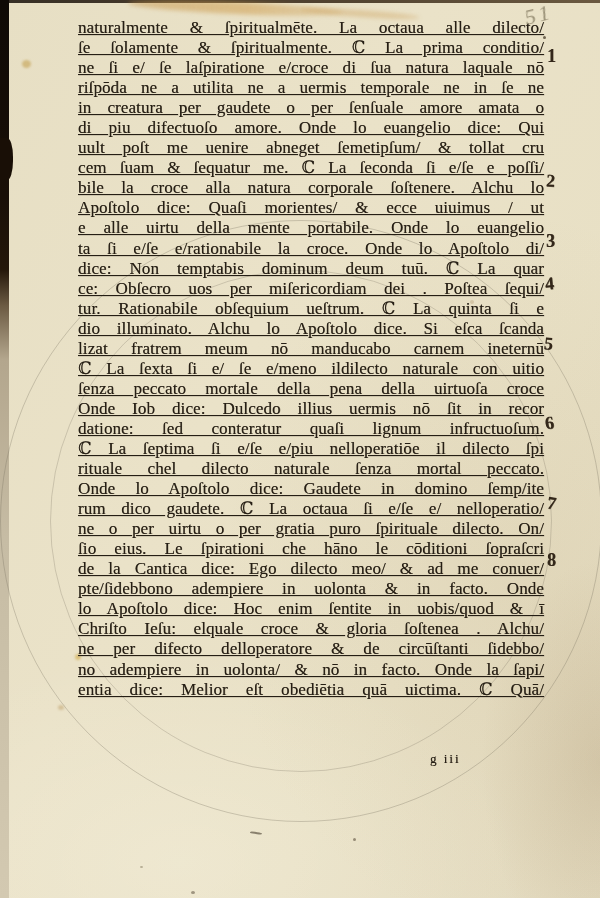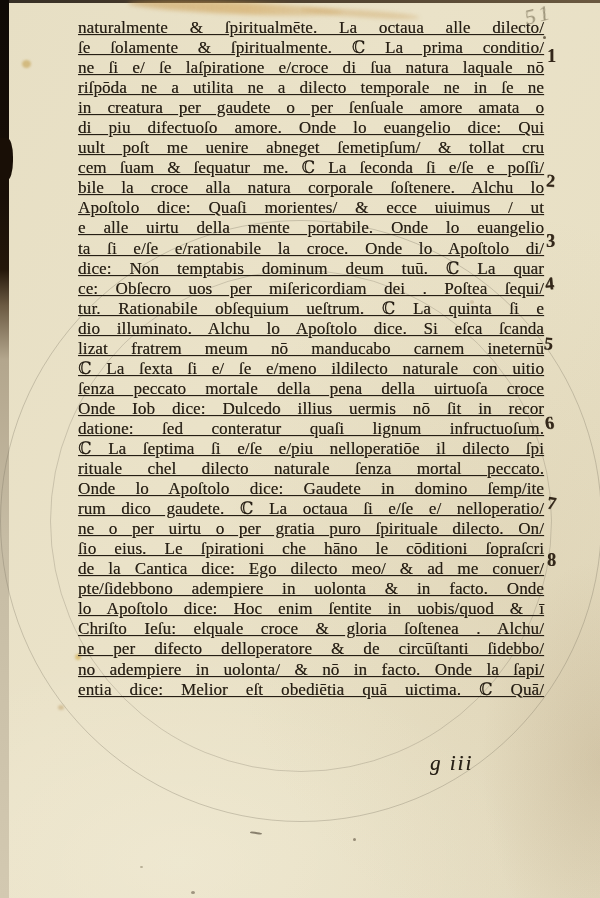--- a/index.html
+++ b/index.html
@@ -41,22 +41,22 @@
     transform:rotate(-14deg);filter:blur(0.3px);}
   
   .textblock{position:absolute;left:78px;top:18px;width:466px;color:#251e14;text-decoration:underline;}
   .tline{
     font-size:17px;line-height:20.06px;height:20.06px;white-space:nowrap;
     text-align:justify;text-align-last:justify;text-justify:inter-word;
     letter-spacing:0.1px;
     text-shadow:0.3px 0.25px 0.4px rgba(38,28,16,0.55);
   }
   .signature{position:absolute;left:430px;top:751px;width:90px;
-    font-size:21px;color:#251e14;letter-spacing:2px;
-    text-shadow:0.3px 0.25px 0.4px rgba(38,28,16,0.55);font-style:italic;}
+    font-size:13px;color:#251e14;letter-spacing:2px;
+    text-shadow:0.3px 0.25px 0.4px rgba(38,28,16,0.55);}
   
   .margin-num{position:absolute;width:20px;
     font-weight:bold;font-size:18px;color:#33271a;
     text-shadow:0.4px 0.4px 0.6px rgba(40,28,14,0.6);}
 </style>
 </head>
 <body>
 
 <div class="page">
 
@@ -79,21 +79,21 @@
   <div class="speck" style="left:191px;top:891px;width:4px;height:3px;background:rgba(80,68,50,0.5);"></div>
   <div class="speck" style="left:140px;top:866px;width:3px;height:2px;background:rgba(100,85,60,0.4);"></div>
   <div class="speck" style="left:470px;top:300px;width:4px;height:4px;background:rgba(150,120,70,0.25);filter:blur(0.5px);"></div>
 
   <div class="pencil-folio">51</div>
 
   <div class="textblock">
     <div class="tline">naturalmente &amp; ſpiritualmēte. La octaua alle dilecto/</div>
     <div class="tline">ſe ſolamente &amp; ſpiritualmente. ℂ La prima conditio/</div>
     <div class="tline">ne ſi e/ ſe laſpiratione e/croce di ſua natura laquale nō</div>
-    <div class="tline">riſpōda ne a utilita ne a dilecto temporale ne in ſe ne</div>
+    <div class="tline">riſpōda ne a utilita ne a uermis temporale ne in ſe ne</div>
     <div class="tline">in creatura per gaudete o per ſenſuale amore amata o</div>
     <div class="tline">di piu difectuoſo amore. Onde lo euangelio dice: Qui</div>
     <div class="tline">uult poſt me uenire abneget ſemetipſum/ &amp; tollat cru</div>
     <div class="tline">cem ſuam &amp; ſequatur me. ℂ La ſeconda ſi e/ſe e poſſi/</div>
     <div class="tline">bile la croce alla natura corporale ſoſtenere. Alchu lo</div>
     <div class="tline">Apoſtolo dice: Quaſi morientes/ &amp; ecce uiuimus / ut</div>
     <div class="tline">e alle uirtu della mente portabile. Onde lo euangelio</div>
     <div class="tline">ta ſi e/ſe e/rationabile la croce. Onde lo Apoſtolo di/</div>
     <div class="tline">dice: Non temptabis dominum deum tuū. ℂ La quar</div>
     <div class="tline">ce: Obſecro uos per miſericordiam dei . Poſtea ſequi/</div>

